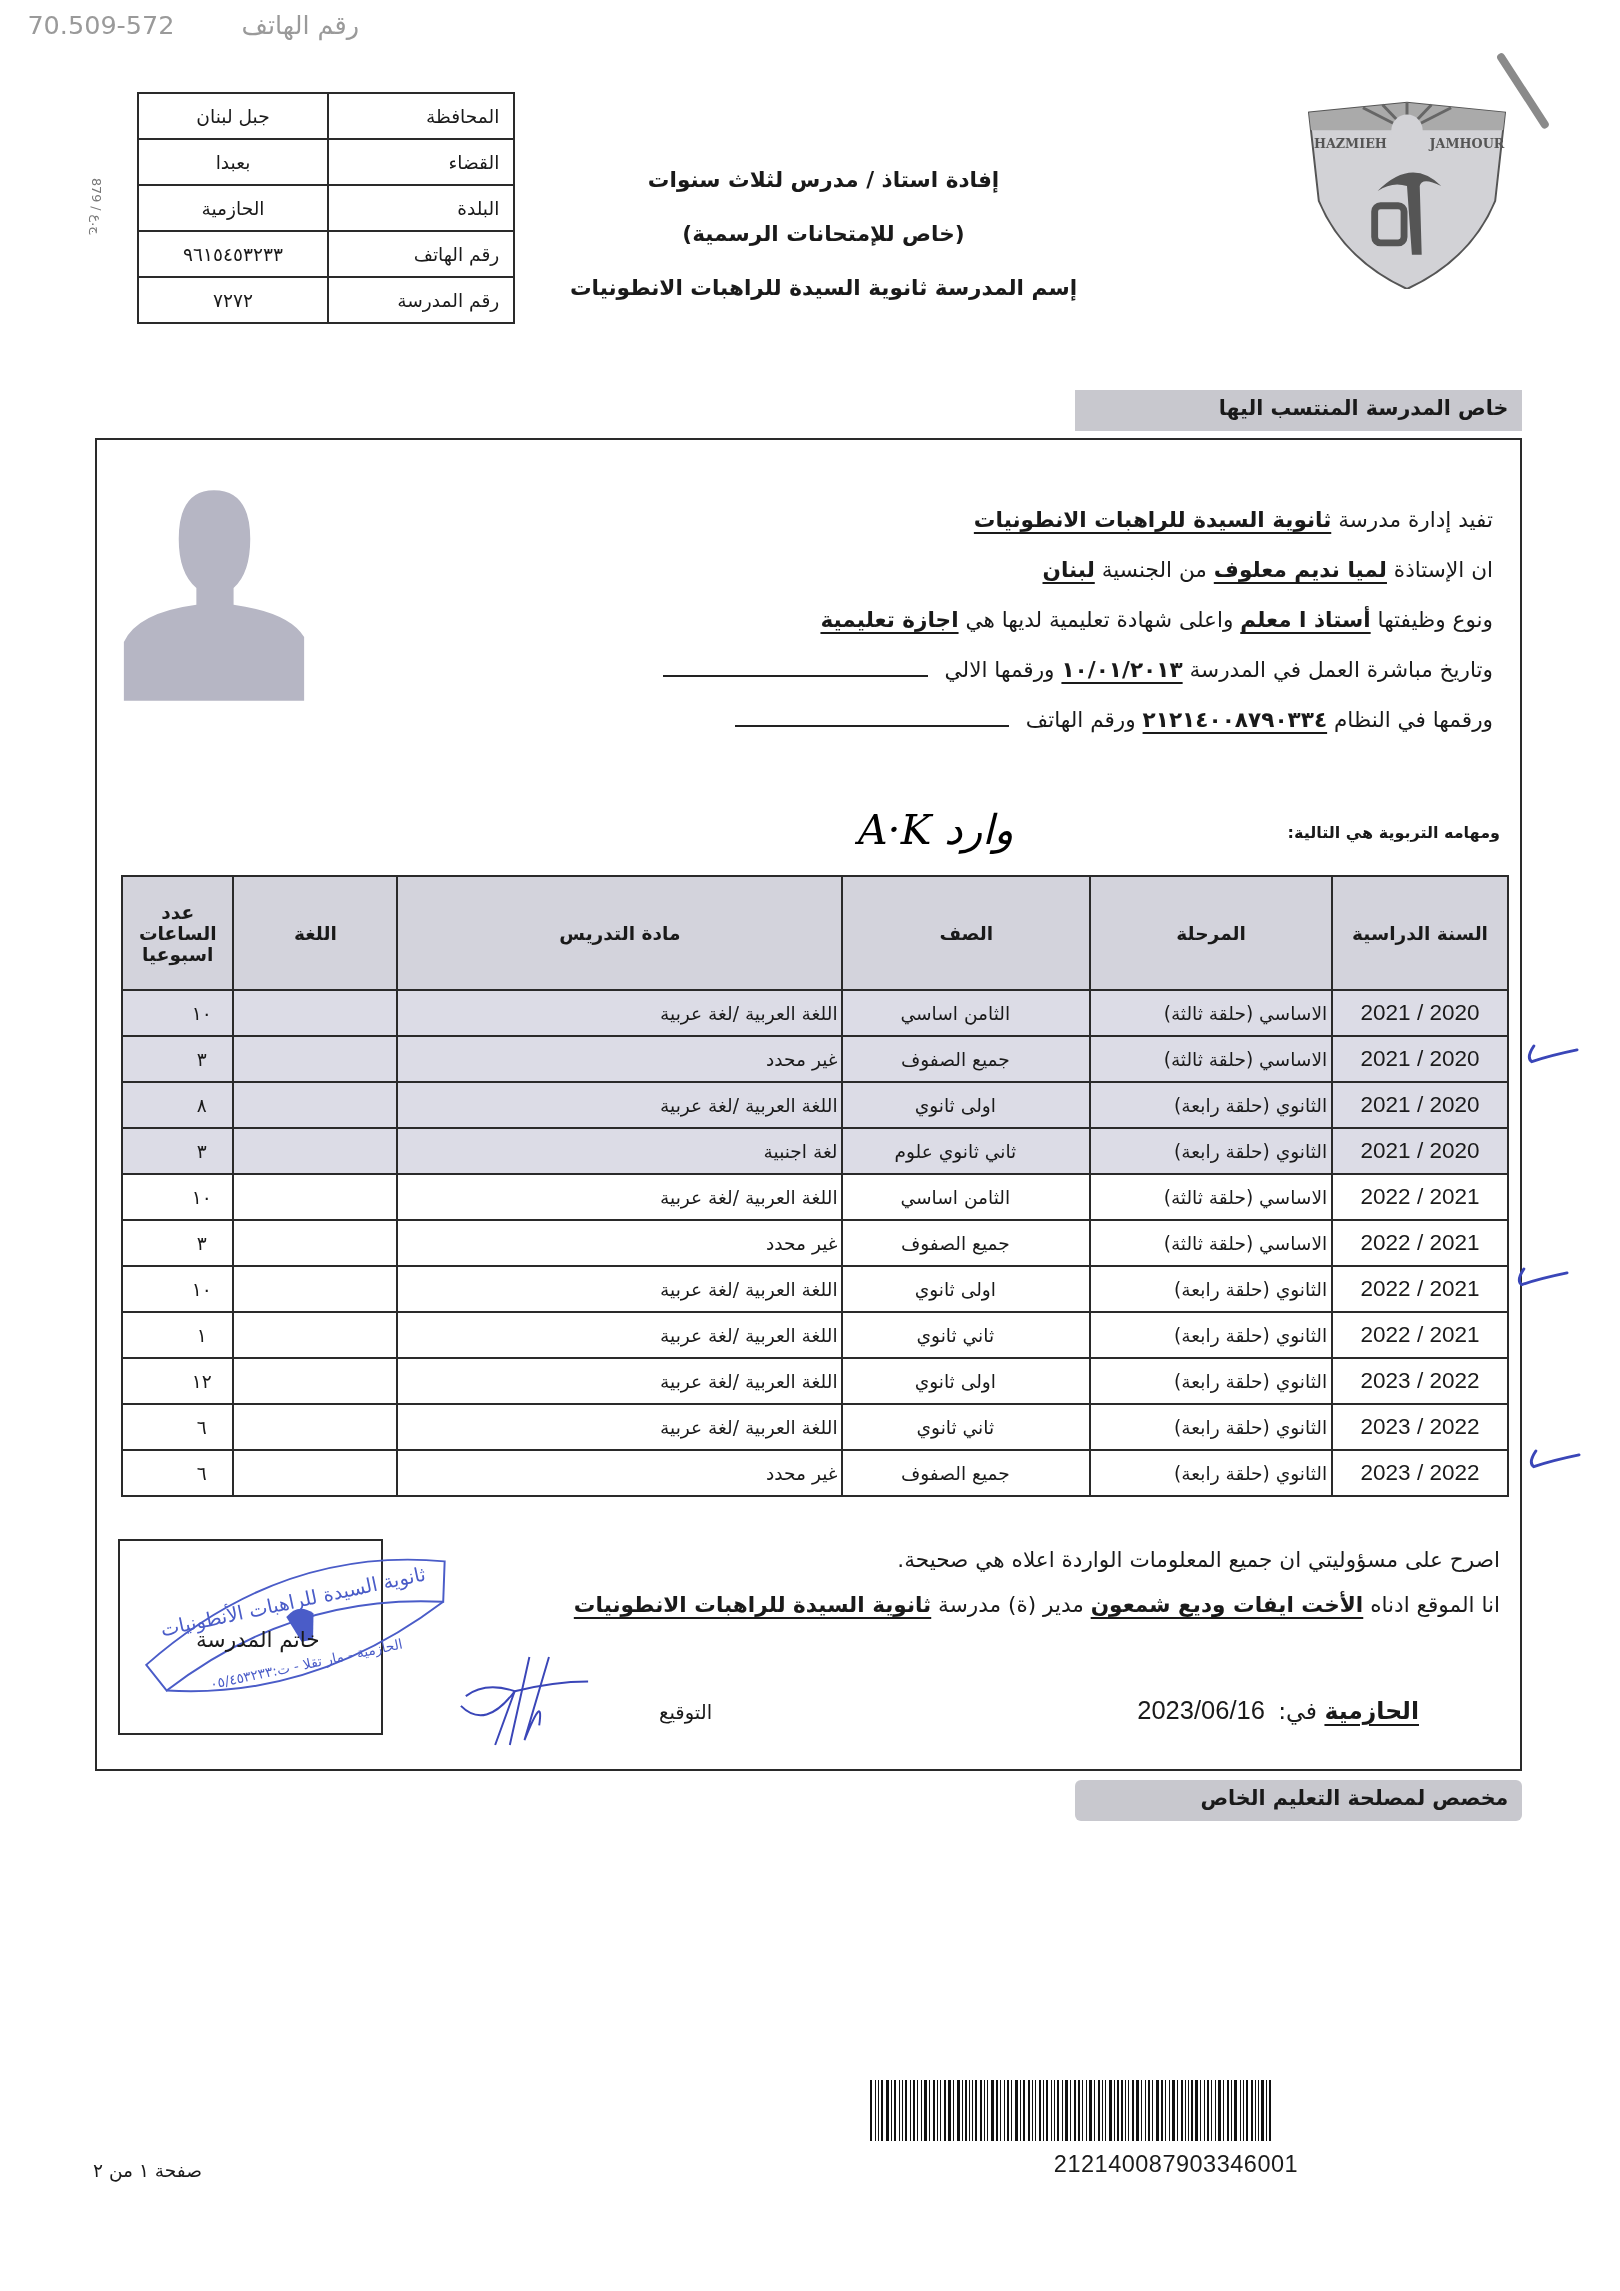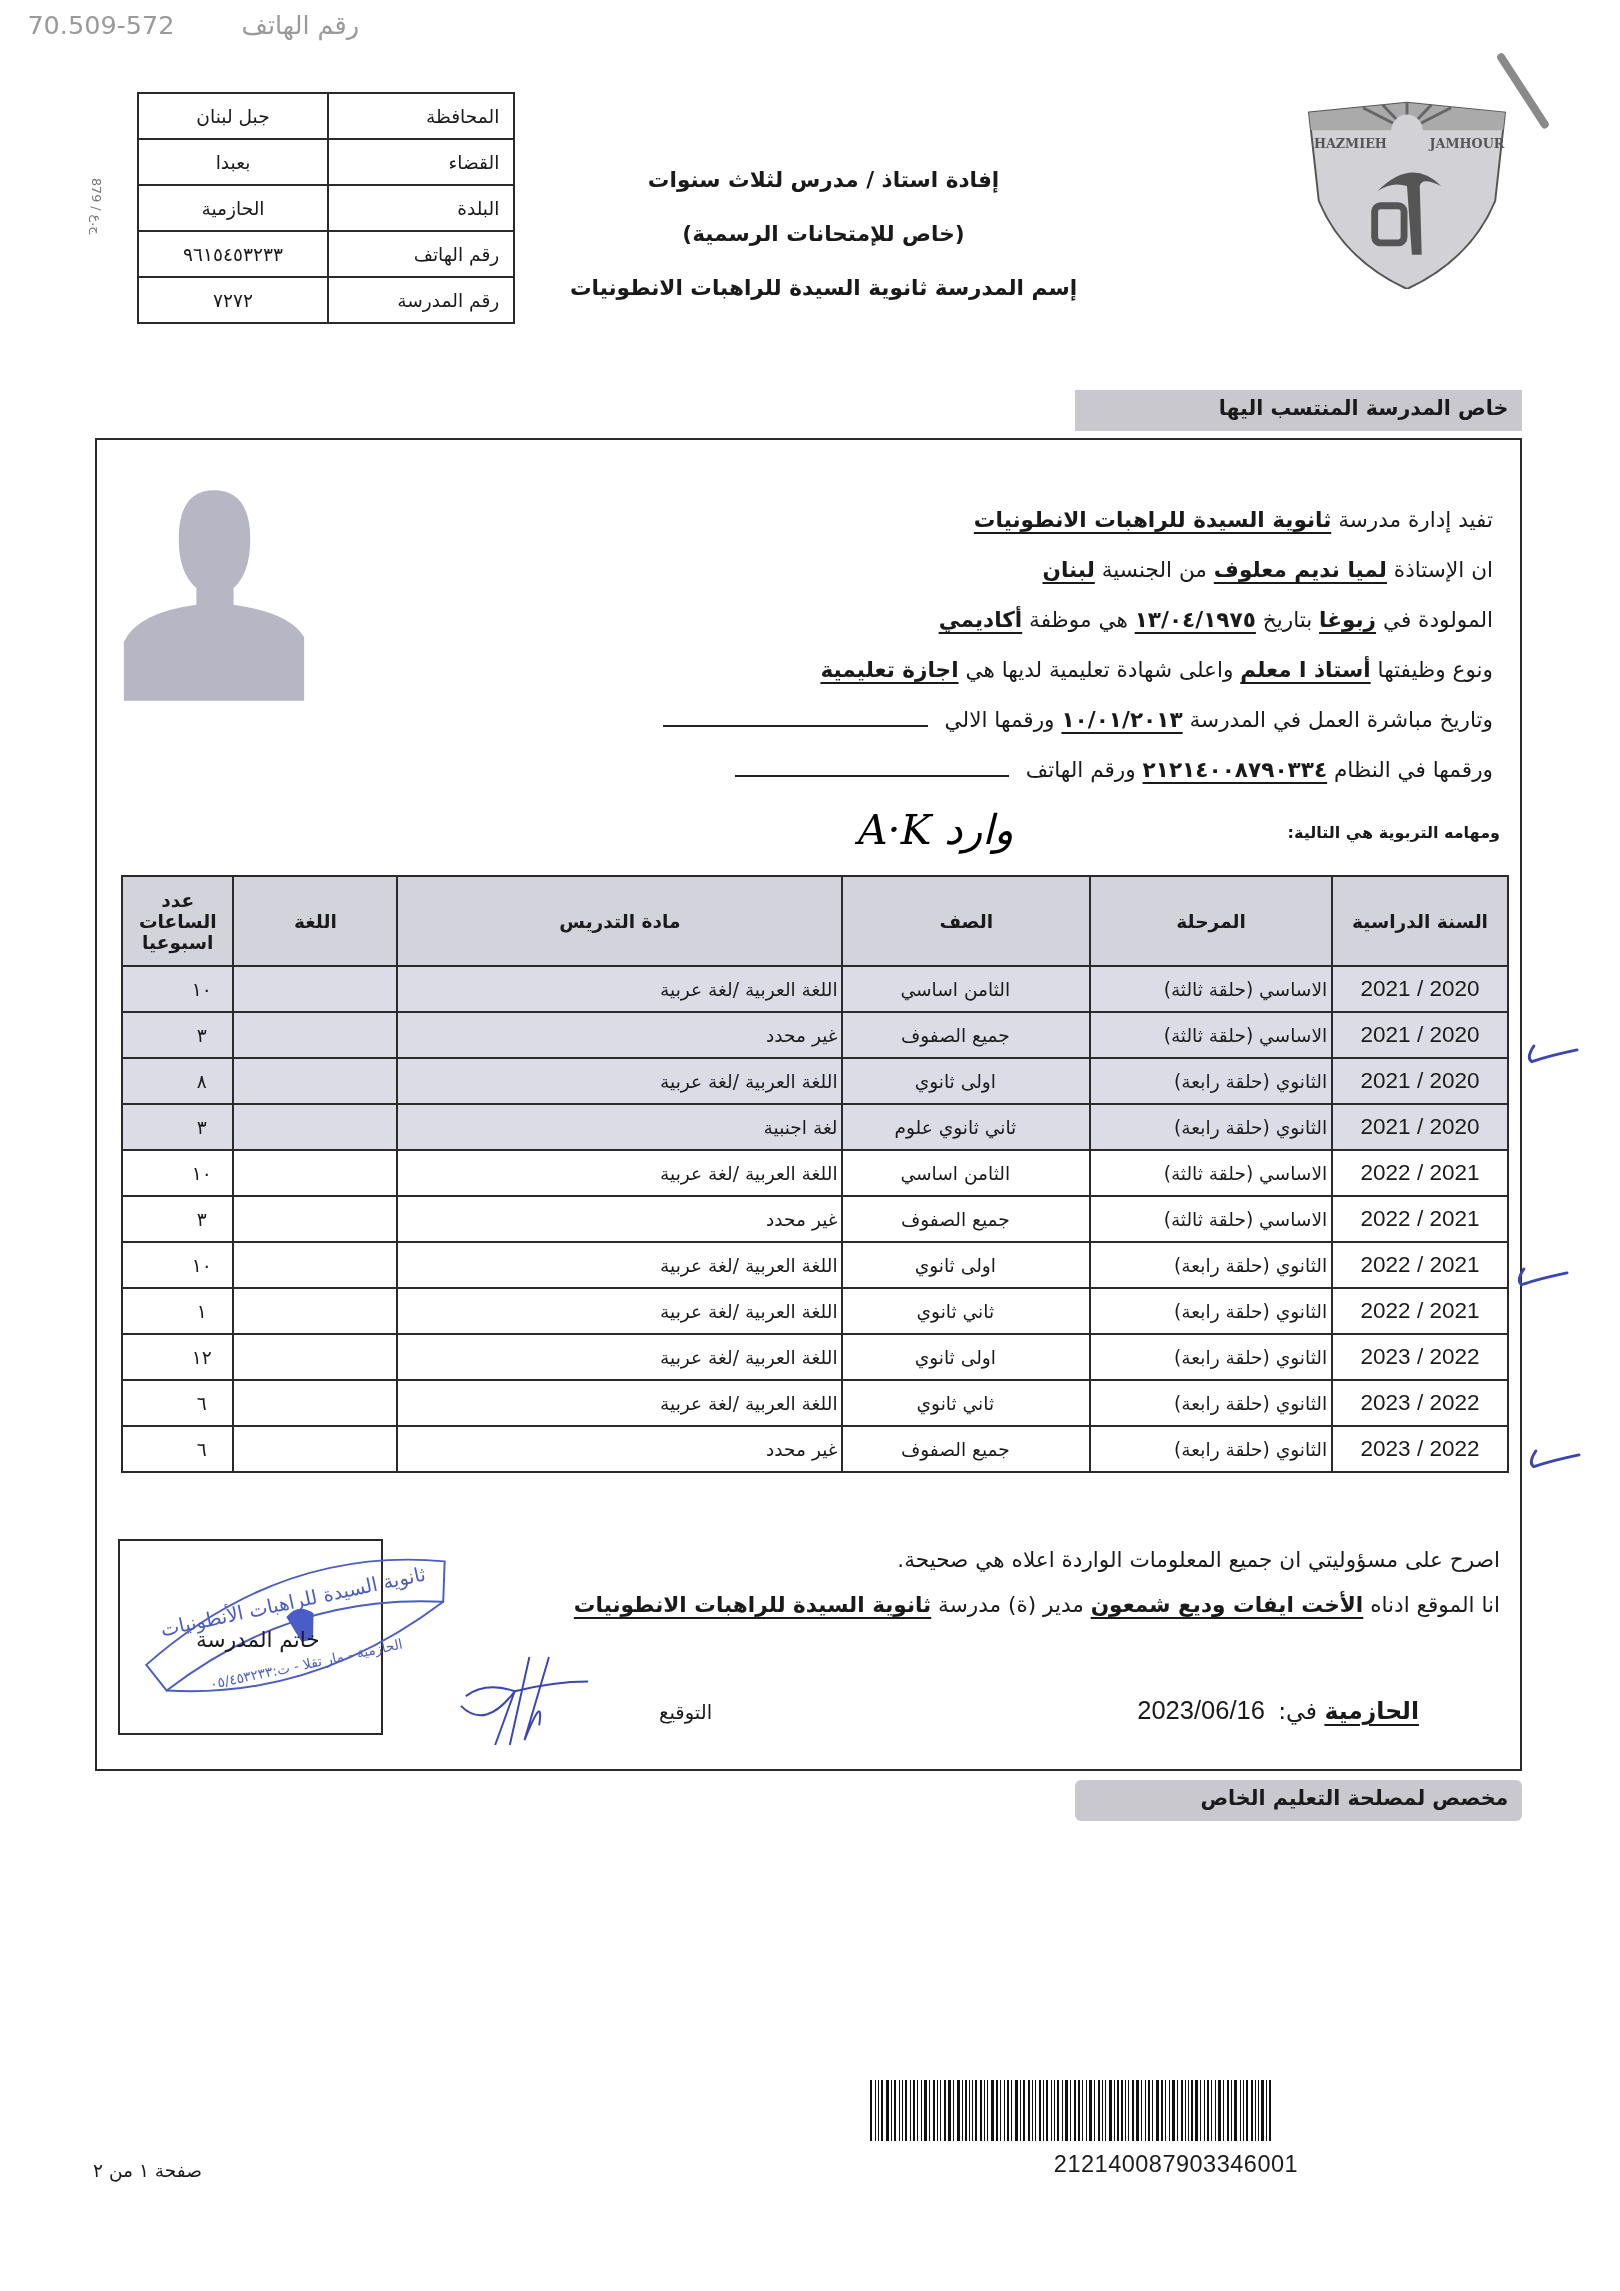--- a/index.html
+++ b/index.html
@@ -41,21 +41,21 @@
   .para { right: 127px; top: 495px; direction: rtl; font-size: 21.6px; line-height: 50px; text-align: right; }
   .para u { font-weight: bold; text-decoration-thickness: 2px; text-underline-offset: 4.9px; }
   .blank { display: inline-block; width: 265px; border-bottom: 2px solid #222; height: 5.9px; margin-right: 9.8px; }
 
   .tasks-title { right: 120px; top: 823px; direction: rtl; font-size: 16px; font-weight: bold; }
   .hand-ak { left: 858px; top: 806px; font-size: 41px; color: #000000; font-family: "DejaVu Serif", serif; font-style: italic; }
 
   
   .sched { left: 121px; top: 875px; width: 1388px; border-collapse: collapse; direction: rtl; }
   .sched th, .sched td { border: 2px solid #2a2a2a; font-size: 18.6px; }
-  .sched th { height: 90px; font-weight: bold; background: #d3d3dc; font-size: 18.6px; }
+  .sched th { height: 114px; font-weight: bold; background: #d3d3dc; font-size: 18.6px; }
   .sched td { height: 46px; }
   .sched tbody tr.shaded td { background: #dcdce6; }
   .sched td.year { text-align: center; font-family: "Liberation Sans", sans-serif; font-size: 22.5px; width: 196px; }
   .sched td.stage { text-align: right; padding-right: 3.9px; width: 277px; }
   .sched td.cls { text-align: center; padding-right: 22px; width: 281px; }
   .sched td.subj { text-align: right; padding-right: 3.9px; width: 522px; }
   .sched td.lang { width: 189px; }
   .sched td.hrs { text-align: center; width: 118px; padding-left: 48px; }
   .chk { position: absolute; width: 55px; height: 21.6px; }
 
@@ -151,28 +151,20 @@
     <span>تفيد إدارة مدرسة</span>
     <u>ثانوية السيدة للراهبات الانطونيات</u>
   </div>
   <div>
     <span>ان الإستاذة</span>
     <u>لميا نديم معلوف</u>
     <span>من الجنسية</span>
     <u>لبنان</u>
   </div>
   <div>
-    <span>المولودة في</span>
-    <u>زبوغا</u>
-    <span>بتاريخ</span>
-    <u>١٣/٠٤/١٩٧٥</u>
-    <span>هي موظفة</span>
-    <u>أكاديمي</u>
-  </div>
-  <div>
     <span>ونوع وظيفتها</span>
     <u>أستاذ ا معلم</u>
     <span>واعلى شهادة تعليمية لديها هي</span>
     <u>اجازة تعليمية</u>
   </div>
   <div>
     <span>وتاريخ مباشرة العمل في المدرسة</span>
     <u>١٠/٠١/٢٠١٣</u>
     <span>ورقمها الالي</span>
     <span class="blank"></span>

